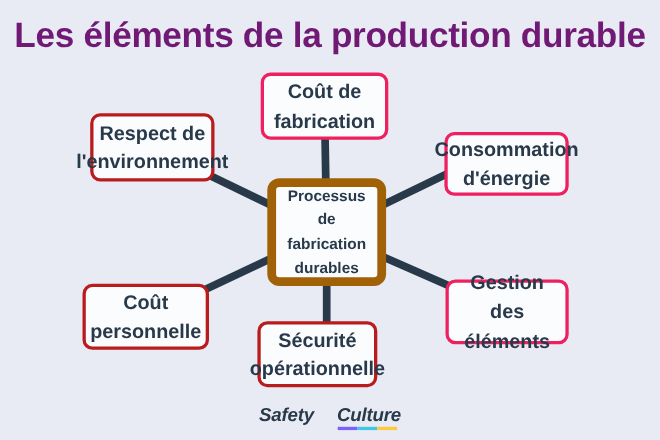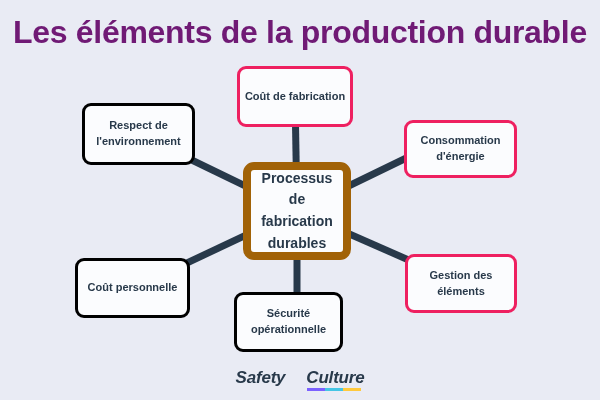--- a/index.html
+++ b/index.html
@@ -23,27 +23,27 @@
   .node{
     position:absolute;
     background:#fbfcfe;
     border-radius:9px;
     display:flex;
     align-items:center;
     justify-content:center;
     text-align:center;
     font-weight:bold;
     color:#28394a;
-    font-size:11px;
+    font-size:18px;
     line-height:1.45;
     padding:2px;
     box-sizing:border-box;
   }
   .node--pink{border:3px solid #ee2060;}
-  .node--green{border:3px solid #000000;}
+  .node--green{border:3px solid #b91c1c;}
   .node--center{
     border:8px solid #a16207;
     border-radius:11px;
     font-size:14px;
     line-height:1.55;
   }
   .n-center{left:243px;top:162px;width:108px;height:98px;}
   .n-top{left:237px;top:66px;width:116px;height:61px;}
   .n-topright{left:404px;top:103px;width:113px;height:58px;margin-top:17px;}
   .n-bottomright{left:405px;top:254px;width:112px;height:59px;}

